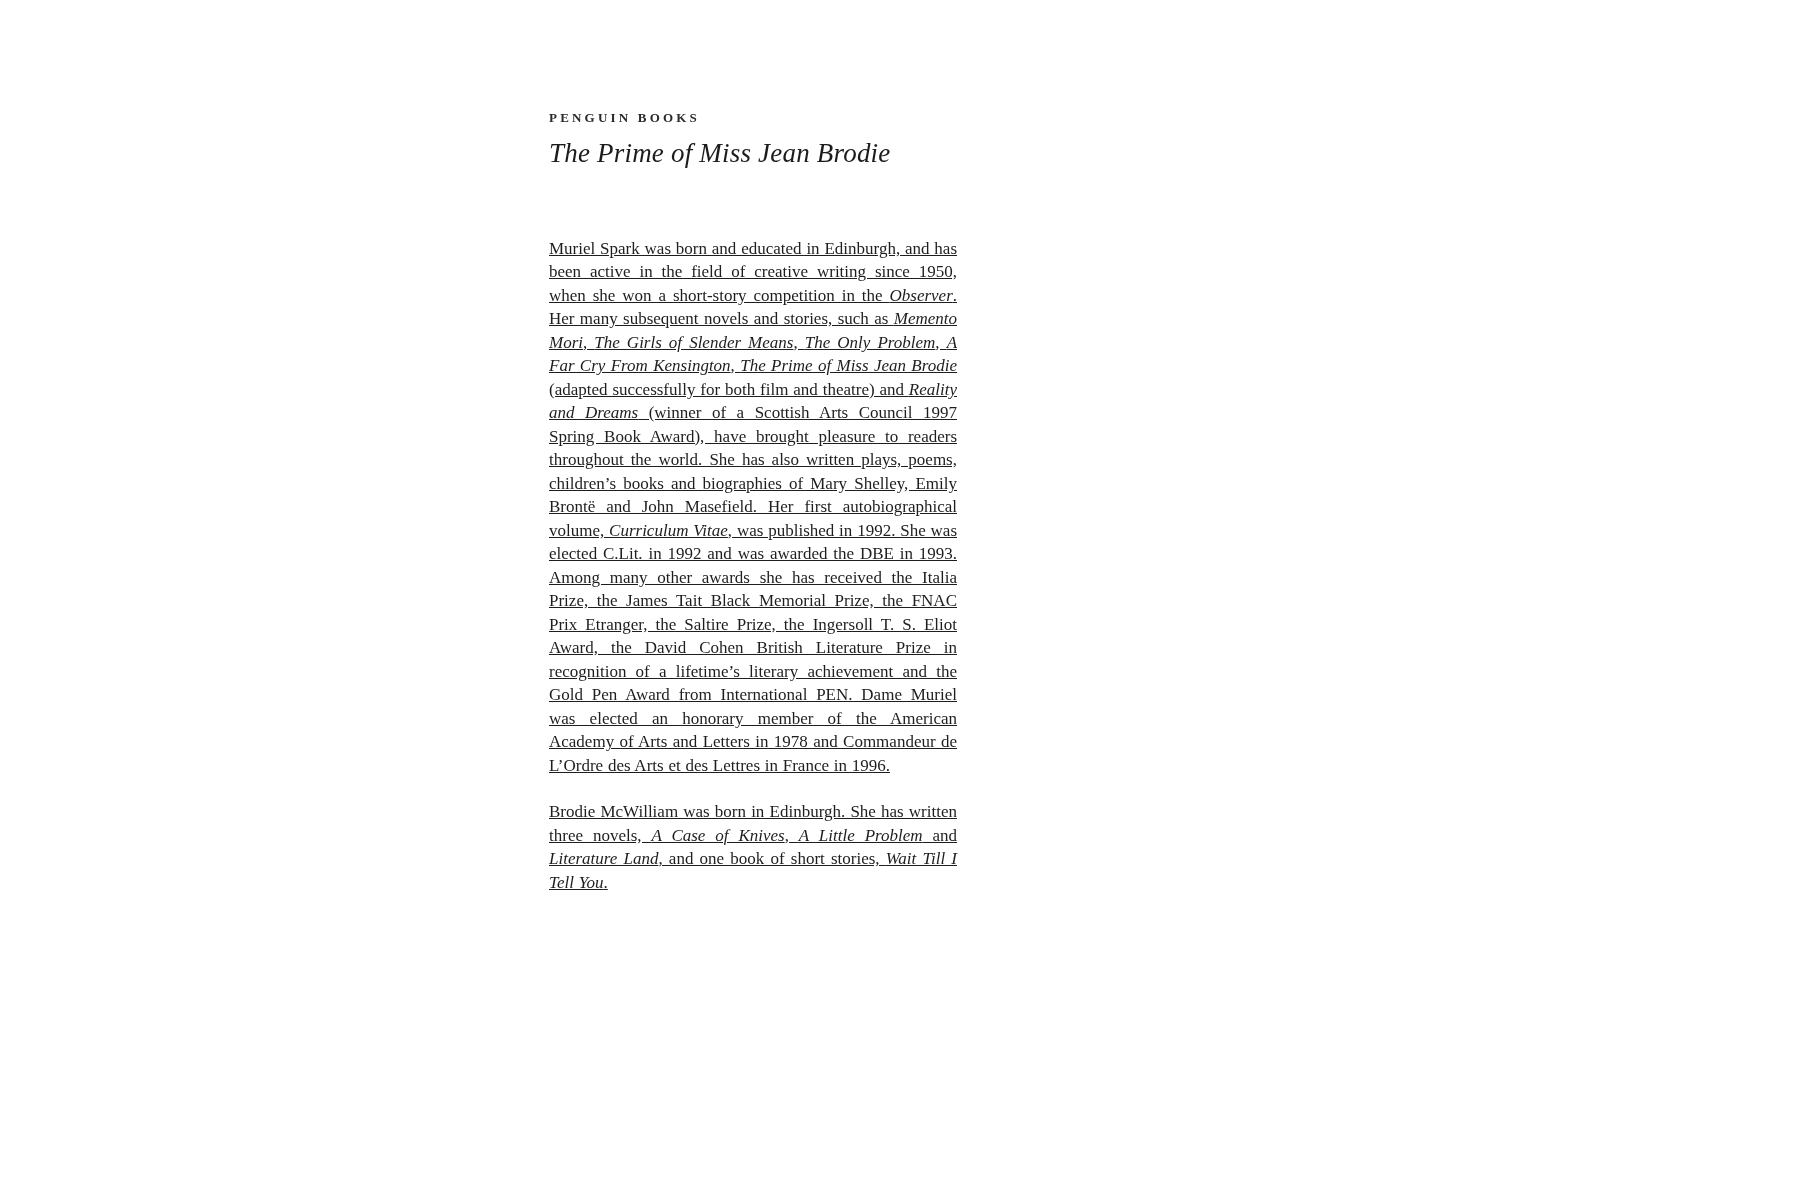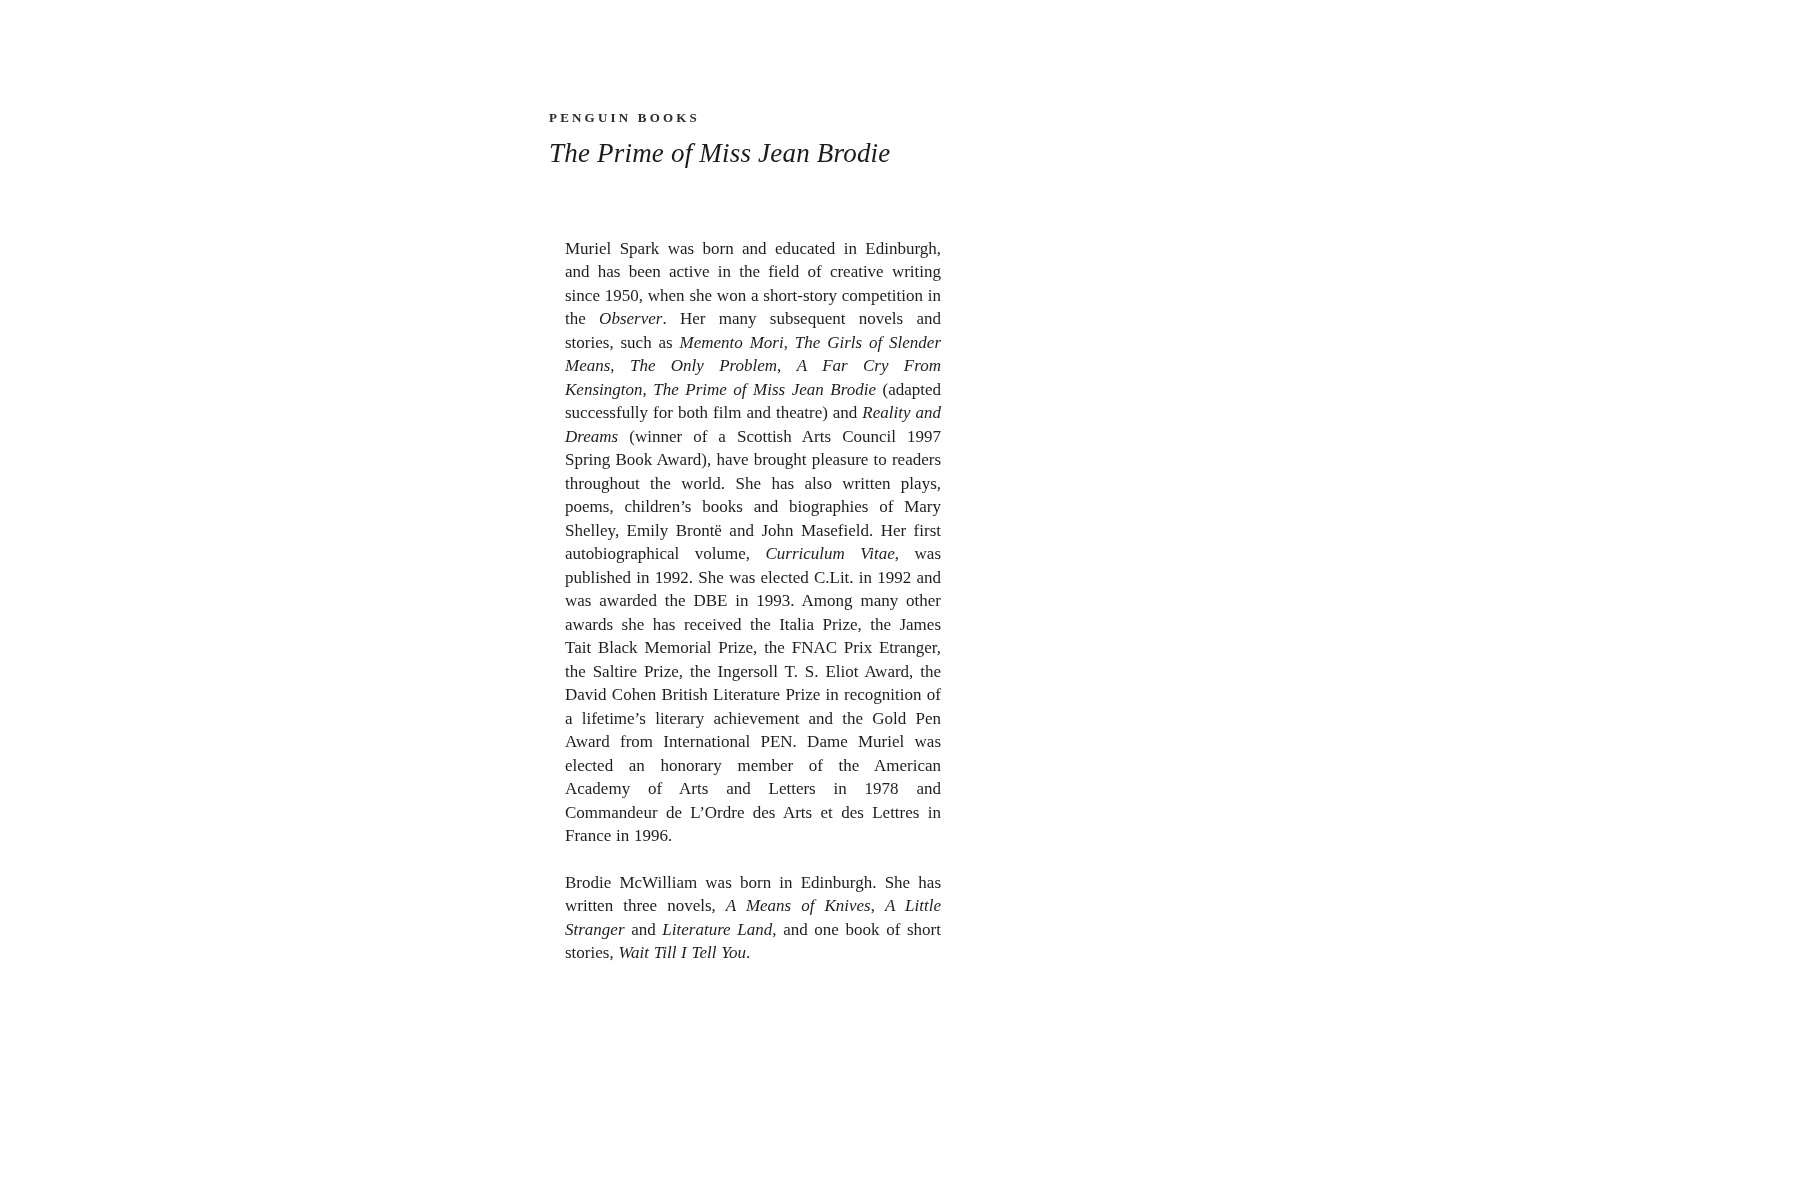--- a/index.html
+++ b/index.html
@@ -42,39 +42,40 @@
     margin: 0;
     line-height: 1.1;
   }
   .paragraphs {
     margin-top: 68px;
   }
   .para {
     font-size: 17px;
     line-height: 23.5px;
     text-align: justify;
-    margin: 16px;
+    margin: 0;
     color: #1e1e1e;
     word-spacing: 0.5px;
+    text-decoration: underline;
   }
   .para + .para {
     margin-top: 23px;
   }
   .para:last-child {
     text-align-last: left;
   }
   .para i {
     font-style: italic;
   }
 </style>
 </head>
 <body>
 
 <div class="page">
   <div class="text-block">
     <p class="imprint">PENGUIN BOOKS</p>
     <h1 class="title">The Prime of Miss Jean Brodie</h1>
     <div class="paragraphs">
         <p class="para"><span>Muriel Spark was born and educated in Edinburgh, and has been active in the field of creative writing since 1950, when she won a short-story competition in the </span><i>Observer</i><span>. Her many subsequent novels and stories, such as </span><i>Memento Mori</i><span>, </span><i>The Girls of Slender Means</i><span>, </span><i>The Only Problem</i><span>, </span><i>A Far Cry From Kensington</i><span>, </span><i>The Prime of Miss Jean Brodie</i><span> (adapted successfully for both film and theatre) and </span><i>Reality and Dreams</i><span> (winner of a Scottish Arts Council 1997 Spring Book Award), have brought pleasure to readers throughout the world. She has also written plays, poems, children’s books and biographies of Mary Shelley, Emily Brontë and John Masefield. Her first autobiographical volume, </span><i>Curriculum Vitae</i><span>, was published in 1992. She was elected C.Lit. in 1992 and was awarded the DBE in 1993. Among many other awards she has received the Italia Prize, the James Tait Black Memorial Prize, the FNAC Prix Etranger, the Saltire Prize, the Ingersoll T. S. Eliot Award, the David Cohen British Literature Prize in recognition of a lifetime’s literary achievement and the Gold Pen Award from International PEN. Dame Muriel was elected an honorary member of the American Academy of Arts and Letters in 1978 and Commandeur de L’Ordre des Arts et des Lettres in France in 1996.</span></p>
-        <p class="para"><span>Brodie McWilliam was born in Edinburgh. She has written three novels, </span><i>A Means of Knives</i><span>, </span><i>A Little Stranger</i><span> and </span><i>Literature Land</i><span>, and one book of short stories, </span><i>Wait Till I Tell You</i><span>.</span></p>
+        <p class="para"><span>Brodie McWilliam was born in Edinburgh. She has written three novels, </span><i>A Case of Knives</i><span>, </span><i>A Little Problem</i><span> and </span><i>Literature Land</i><span>, and one book of short stories, </span><i>Wait Till I Tell You</i><span>.</span></p>
       </div>
   </div>
 </div>
 
 </body></html>

